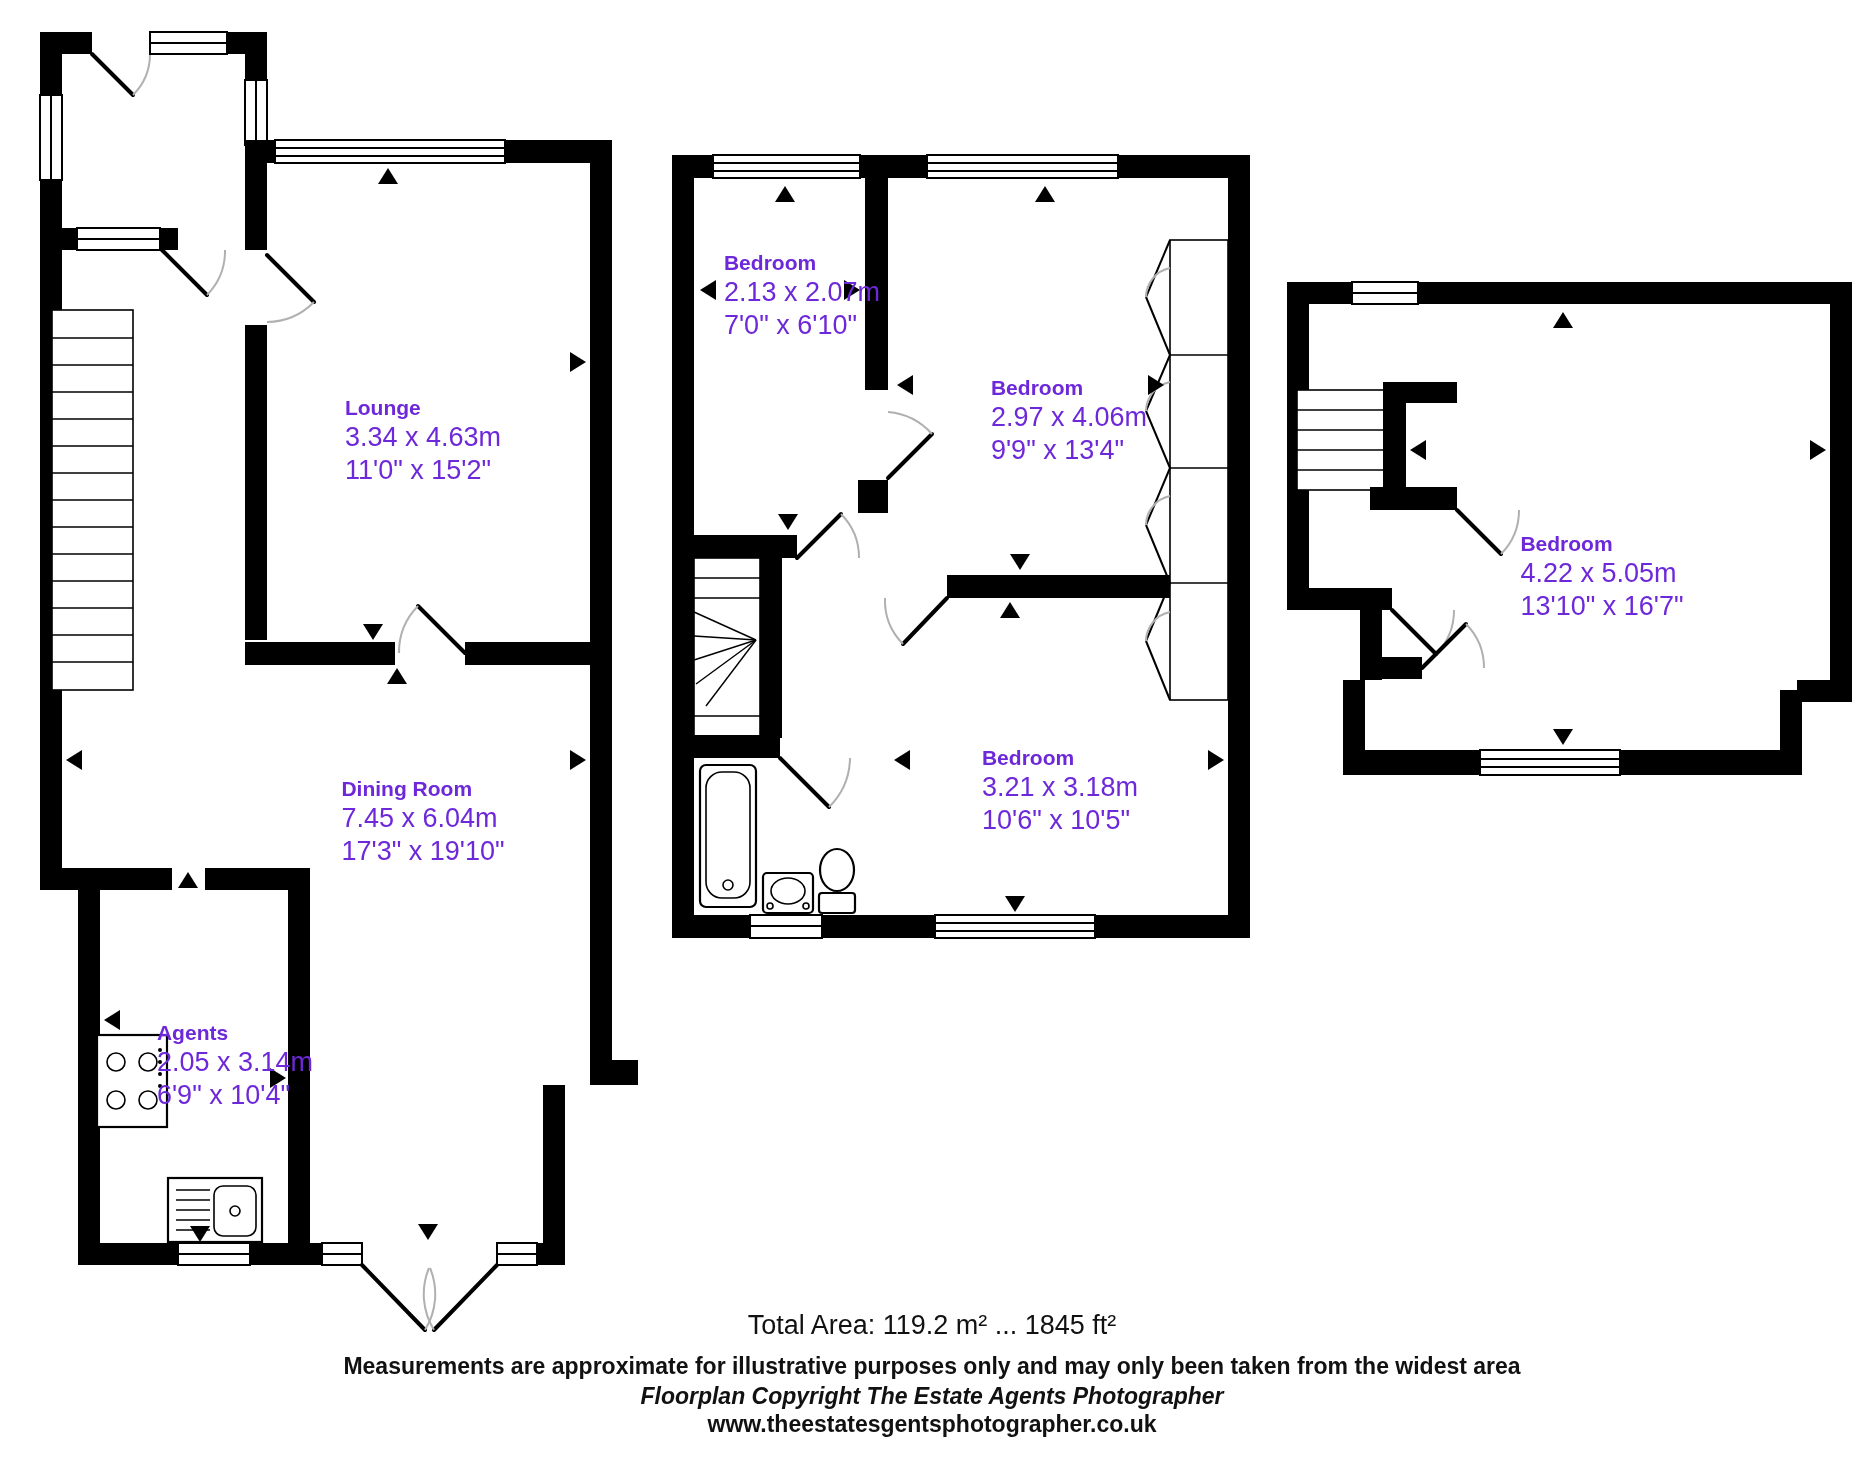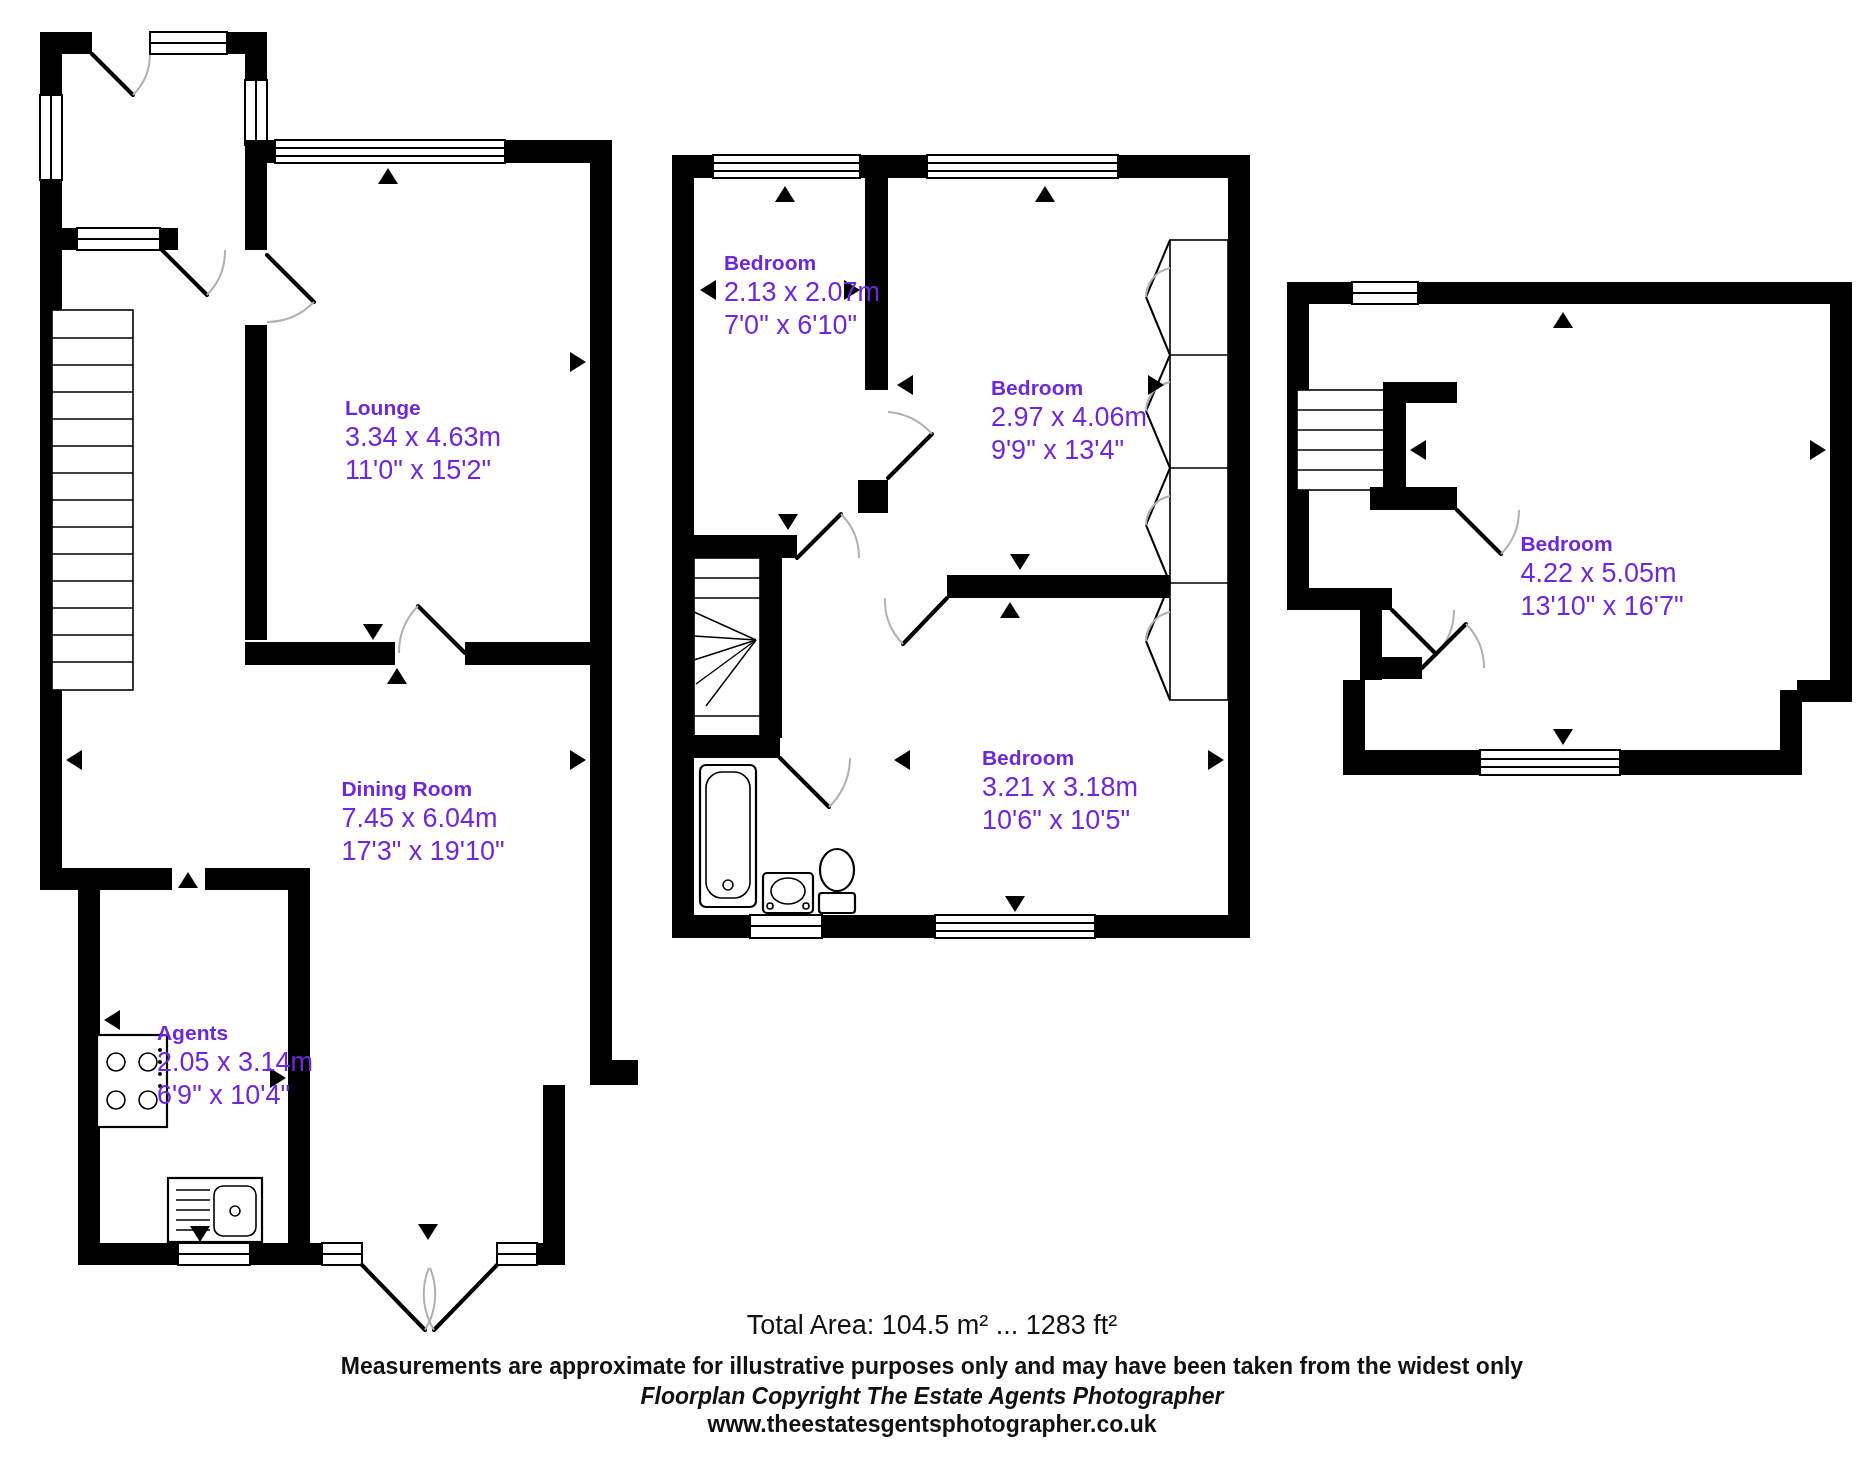--- a/index.html
+++ b/index.html
@@ -303,16 +303,16 @@
   <div class="room-name">Bedroom</div>
   <div class="room-dim">3.21 x 3.18m</div>
   <div class="room-dim">10'6" x 10'5"</div>
 </div>
 <div class="room-label" style="left:1602px;top:577px;">
   <div class="room-name">Bedroom</div>
   <div class="room-dim">4.22 x 5.05m</div>
   <div class="room-dim">13'10" x 16'7"</div>
 </div>
 
-<div class="footer-line total-area" style="top:1310px;">Total Area: 104.5 m² ... 1283 ft²</div>
-<div class="footer-line disclaimer" style="top:1353px;">Measurements are approximate for illustrative purposes only and may have been taken from the widest only</div>
+<div class="footer-line total-area" style="top:1310px;">Total Area: 119.2 m² ... 1845 ft²</div>
+<div class="footer-line disclaimer" style="top:1353px;">Measurements are approximate for illustrative purposes only and may only been taken from the widest area</div>
 <div class="footer-line disclaimer" style="top:1383px;font-style:italic;">Floorplan Copyright The Estate Agents Photographer</div>
 <div class="footer-line disclaimer" style="top:1411px;">www.theestatesgentsphotographer.co.uk</div>
 
 </body></html>

